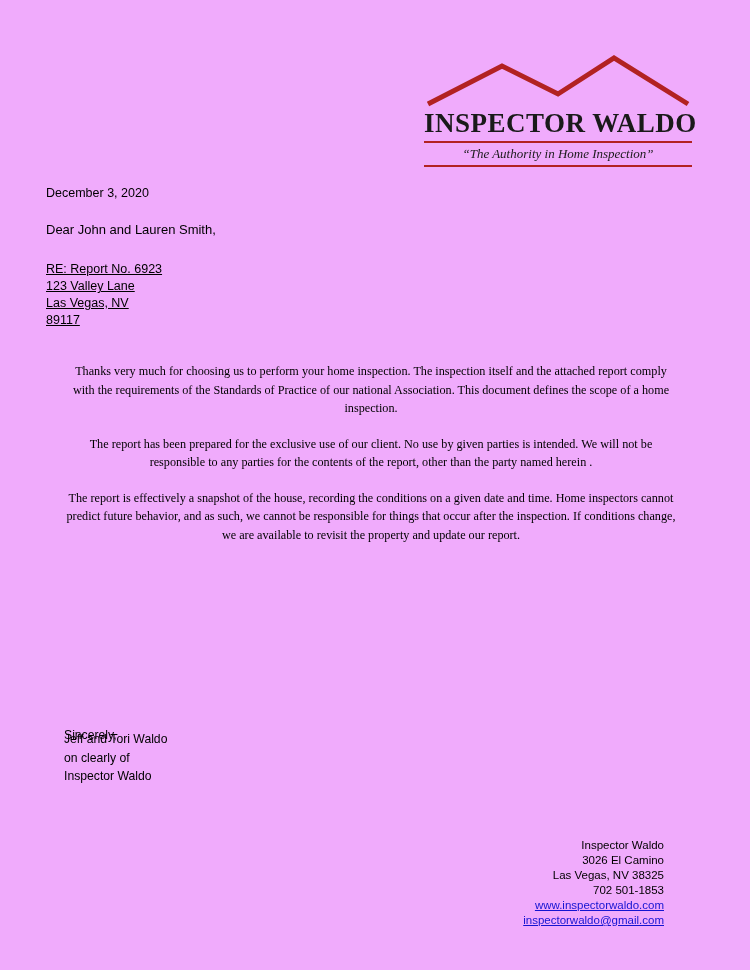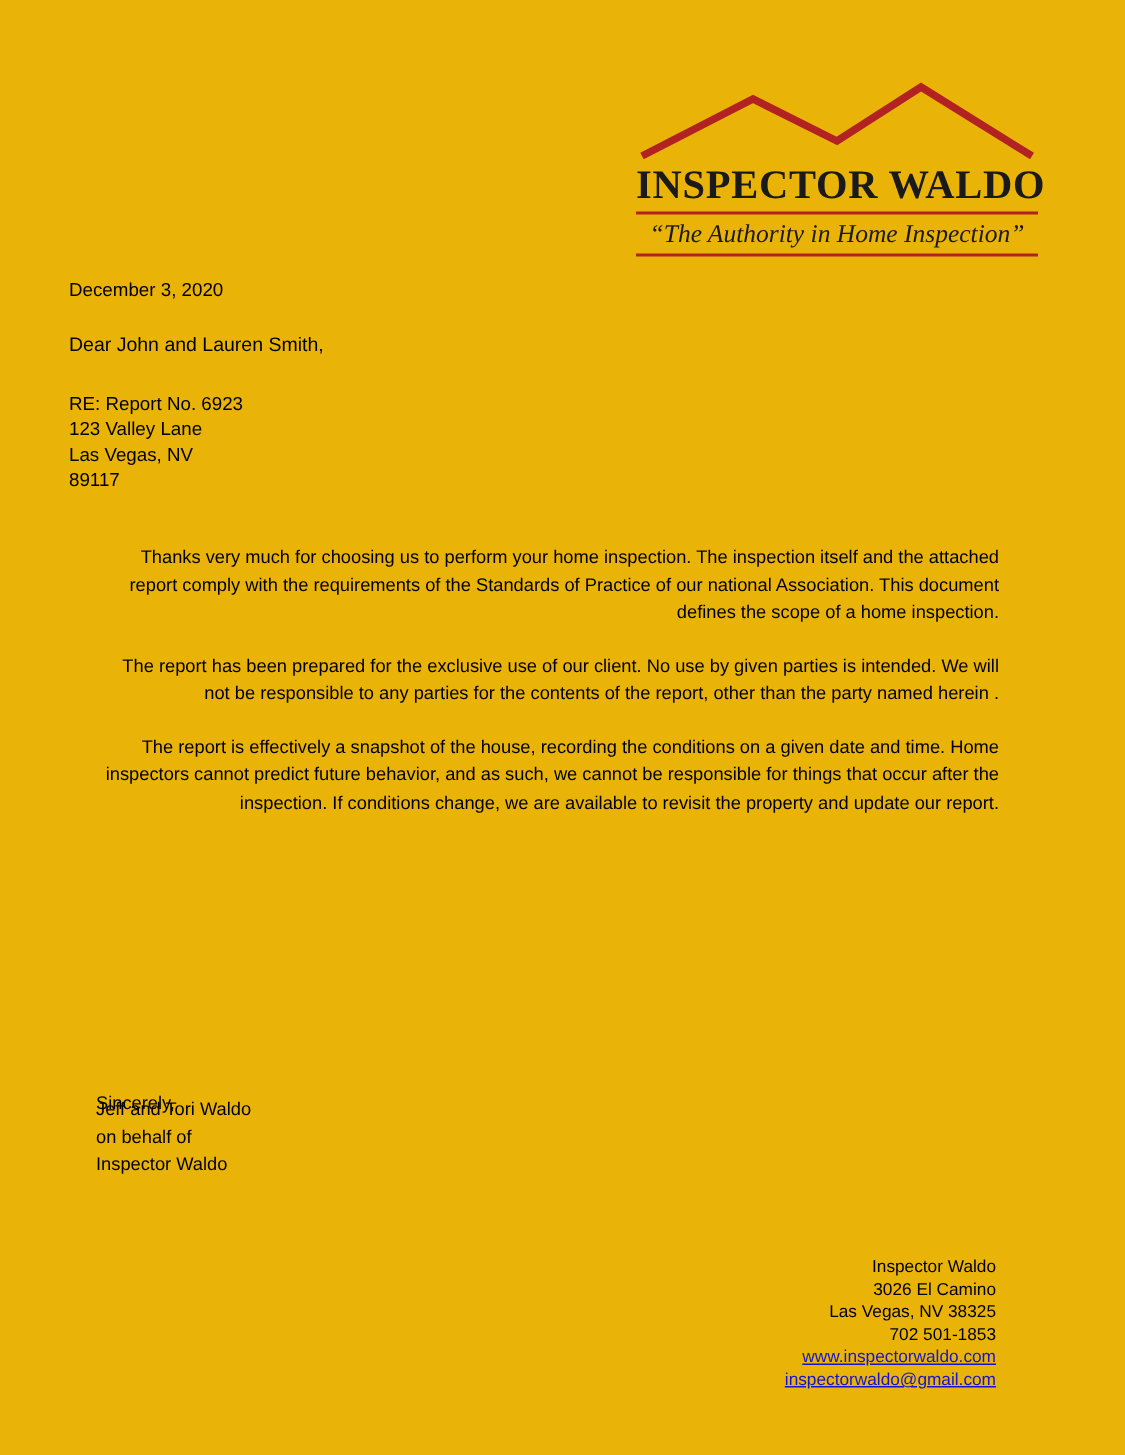--- a/index.html
+++ b/index.html
@@ -12,21 +12,21 @@
     background: #ffffff;
     font-family: "Liberation Sans", sans-serif;
     color: #000000;
     position: relative;
     overflow: hidden;
   }
   .page {
     position: relative;
     width: 750px;
     height: 970px;
-    background: #eab308;
+    background: #f0abfc;
   }
 
   
   .letterhead {
     position: absolute;
     top: 50px;
     right: 58px;
     width: 268px;
     text-align: center;
   }
@@ -50,21 +50,21 @@
   }
   .logo-rule {
     width: 268px;
     height: 2px;
     background: #b22222;
     margin: 4px auto 3px auto;
   }
   .logo-tagline {
     font-family: "Liberation Serif", serif;
     font-style: italic;
-    font-size: 17px;
+    font-size: 13px;
     color: #1a1a1a;
     white-space: nowrap;
   }
   .logo-rule-bottom {
     width: 268px;
     height: 2px;
     background: #b22222;
     margin: 3px auto 0 auto;
   }
 
@@ -83,33 +83,35 @@
   }
   .reference {
     position: absolute;
     left: 46px;
     top: 261px;
     font-size: 12.5px;
     line-height: 17px;
   }
   .reference div {
     white-space: nowrap;
+    text-decoration: underline;
   }
 
   .body-copy {
     position: absolute;
     left: 64px;
     top: 362px;
     width: 618px;
     font-size: 12.2px;
     line-height: 18.5px;
   }
   .body-copy p {
-    margin: 0 16px 17px 0;
-    text-align: right;
+    margin: 0 4px 17px 0;
+    text-align: center;
+    font-family: Liberation Serif, serif;
   }
 
   .closing {
     position: absolute;
     left: 64px;
     top: 694px;
     font-size: 12.2px;
     line-height: 18.5px;
     margin-top: 32px;
   }
@@ -168,21 +170,21 @@
   <div class="body-copy">
     <p>Thanks very much for choosing us to perform your home inspection. The inspection itself and the attached report comply with the requirements of the Standards of Practice of our national Association. This document defines the scope of a home inspection.</p>
     <p>The report has been prepared for the exclusive use of our client. No use by given parties is intended. We will not be responsible to any parties for the contents of the report, other than the party named herein .</p>
     <p>The report is effectively a snapshot of the house, recording the conditions on a given date and time. Home inspectors cannot predict future behavior, and as such, we cannot be responsible for things that occur after the inspection. If conditions change, we are available to revisit the property and update our report.</p>
   </div>
 
   <div class="closing">Sincerely,</div>
 
   <div class="signature-block">
     <div>Jeff and Tori Waldo</div>
-    <div>on behalf of</div>
+    <div>on clearly of</div>
     <div>Inspector Waldo</div>
   </div>
 
   <div class="footer">
     <div>Inspector Waldo</div>
     <div>3026 El Camino</div>
     <div>Las Vegas, NV 38325</div>
     <div>702 501-1853</div>
     <div class="link">www.inspectorwaldo.com</div>
     <div class="link">inspectorwaldo@gmail.com</div>

